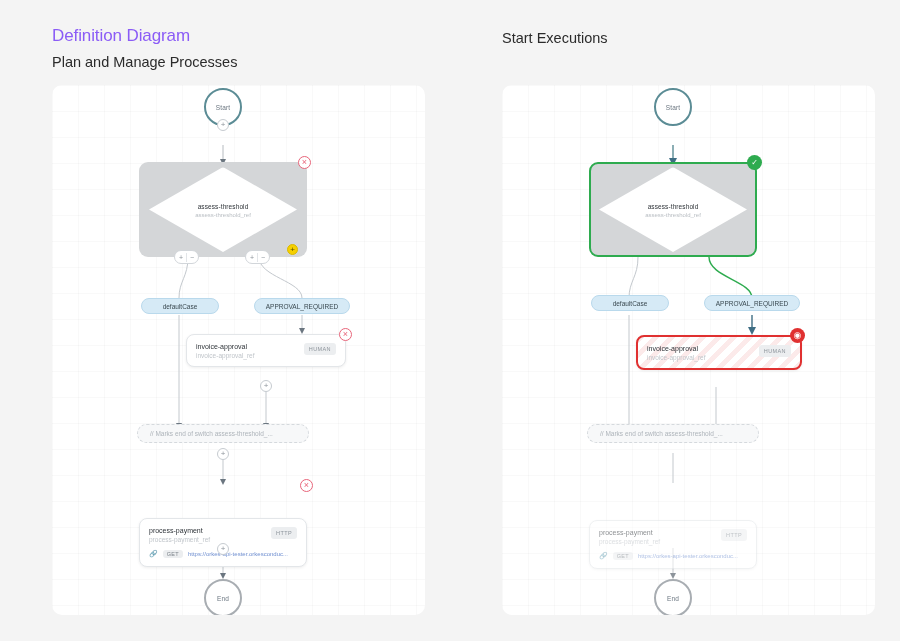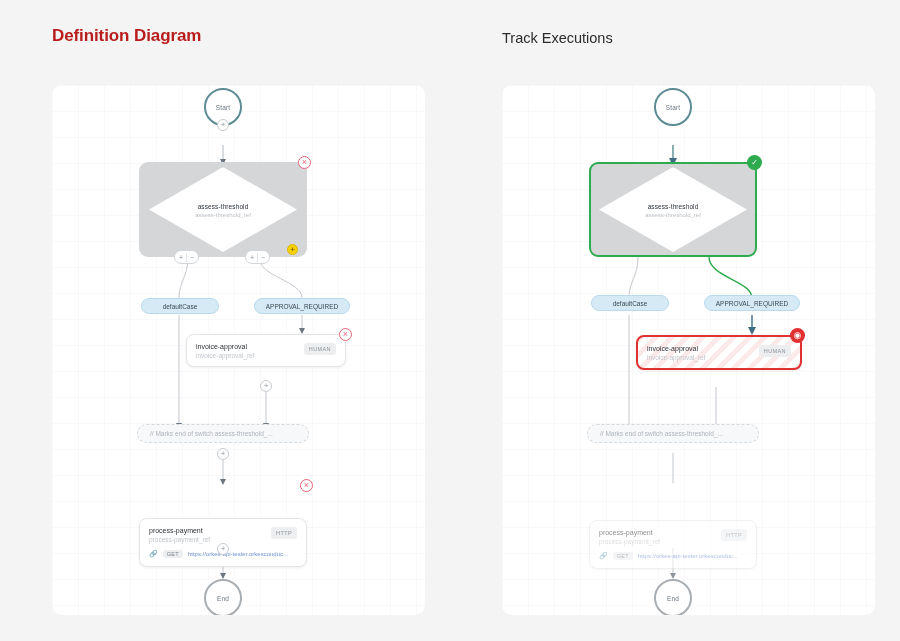--- a/index.html
+++ b/index.html
@@ -7,21 +7,21 @@
     width: 900px; height: 641px;
     background: #f4f4f4;
     font-family: "Liberation Sans", sans-serif;
     overflow: hidden;
   }
   .page { position: relative; width: 900px; height: 641px; display: flex; }
   .panel { position: relative; width: 450px; height: 641px; }
 
   .panel-head { position: absolute; left: 52px; top: 24px; }
   .panel-title {
-    font-size: 17px; font-weight: bold; color: #b91c1c;
+    font-size: 17px; font-weight: normal; color: #8b5cf6;
     letter-spacing: -0.1px; line-height: 24px;
   }
   .panel-sub {
     font-size: 14.5px; color: #2b2b2b; font-weight: 400;
     line-height: 22px; margin-top: 3px;
   }
 
   .canvas {
     position: absolute; left: 52px; top: 85px;
     width: 373px; height: 530px;
@@ -149,20 +149,21 @@
   }
 </style>
 </head>
 <body>
 
 <div class="page">
 
   <div class="panel">
     <div class="panel-head">
       <div class="panel-title">Definition Diagram</div>
+      <div class="panel-sub">Plan and Manage Processes</div>
     </div>
 
     <div class="canvas">
       <div class="grid"></div>
       <div class="flow">
 
         <svg class="edges" viewBox="0 0 373 530" preserveAspectRatio="none">
 
           <path d="M171,60 L171,76" stroke="#b6bbc0" stroke-width="1" fill="none"></path>
           <polygon points="171,80 168,74 174,74" fill="#6b7680"></polygon>
@@ -271,21 +272,21 @@
 
         <div class="node terminal end" style="left:152px; top:494px;">
           <span>End</span>
         </div>
       </div>
     </div>
   </div>
 
   <div class="panel">
     <div class="panel-head">
-      <div class="panel-sub">Track Executions</div>
+      <div class="panel-sub">Start Executions</div>
     </div>
 
     <div class="canvas right">
       <div class="grid"></div>
       <div class="flow">
 
         <svg class="edges" viewBox="0 0 373 530" preserveAspectRatio="none">
           <path d="M171,60 L171,76" stroke="#5b8c95" stroke-width="1.4" fill="none"></path>
           <polygon points="171,81 167,73 175,73" fill="#3f6e84"></polygon>
           <path d="M136,172 C136,192 127,196 127,213" stroke="#c3c8cd" stroke-width="1" fill="none"></path>

